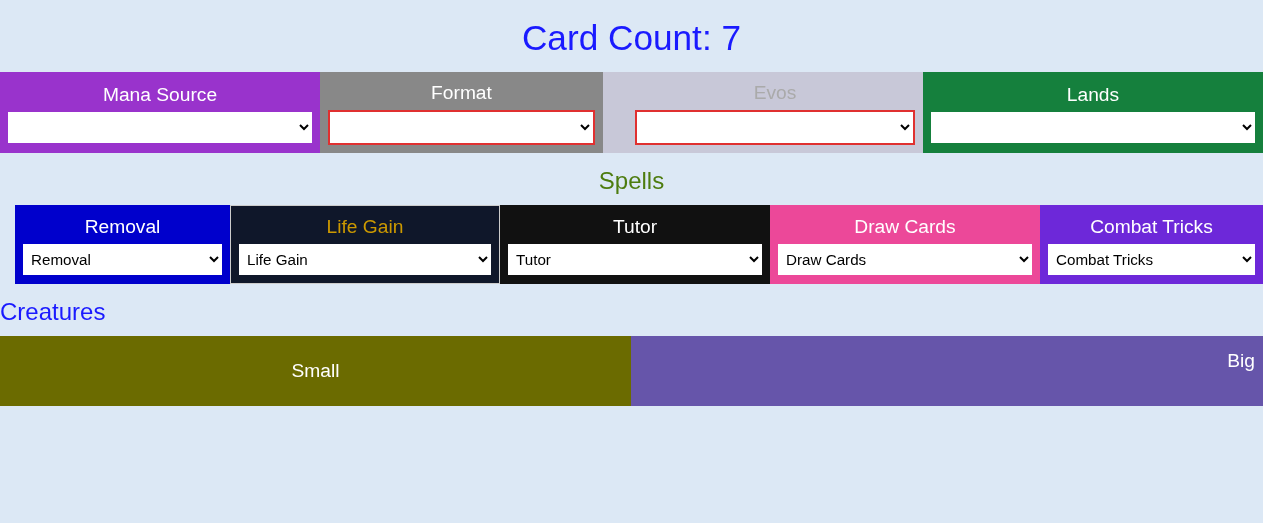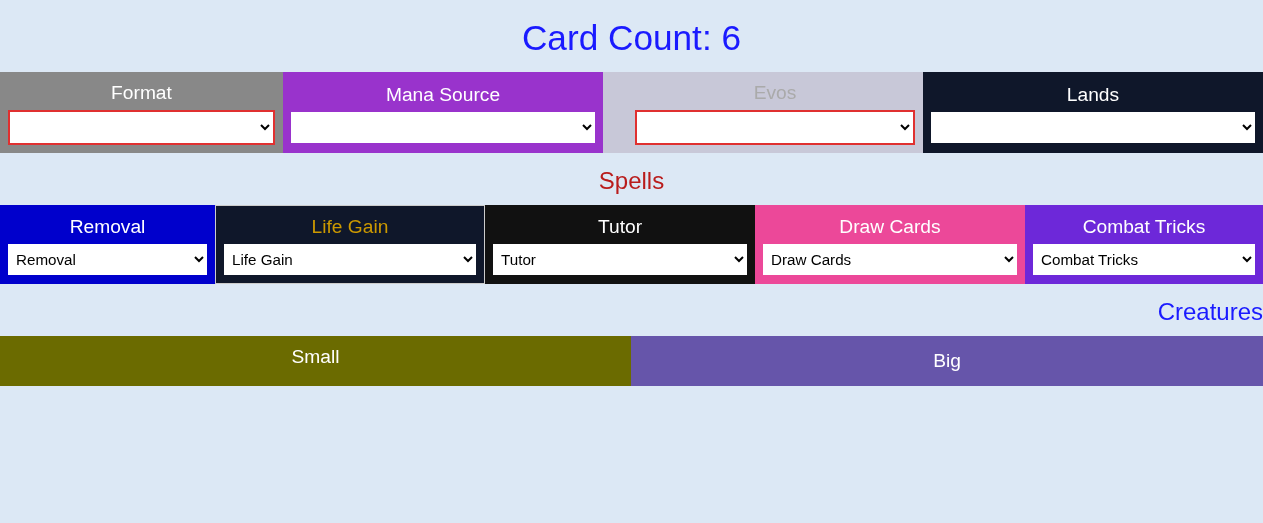--- a/index.html
+++ b/index.html
@@ -64,42 +64,43 @@
     }
     .cell-evos {
       background-color: #c8c8d8;
       flex: 0 0 320px;
       padding-left: 32px;
     }
     .cell-evos label {
       color: #aaa;
     }
     .cell-lands {
-      background-color: #0f172a;
+      background-color: #15803d;
       flex: 1;
       justify-content: center;
     }
 
     
     .section-label {
       text-align: center;
-      color: #b91c1c;
+      color: #4d7c0f;
       font-size: 1.5rem;
       padding: 14px 0 10px 0;
       background-color: #dce8f5;
     }
 
     
     .filter-row-2 {
       display: flex;
       width: 100%;
     }
     .cell-removal {
       background-color: #0000cc;
       flex: 0 0 215px;
+      margin-left: 15px;
     }
     .cell-life-gain {
       background-color: #0f172a;
       flex: 0 0 270px;
       border: 1px solid #ccc;
     }
     .cell-life-gain label {
       color: #cc9900;
     }
     .cell-tutor {
@@ -111,73 +112,73 @@
       background-color: #ec4899;
       flex: 0 0 270px;
     }
     .cell-combat {
       background-color: #6d28d9;
       flex: 1;
     }
 
     
     .section-label-creatures {
-      text-align: right;
+      text-align: left;
       color: #1a1aff;
       font-size: 1.5rem;
       padding: 14px 0 10px 0;
       background-color: #dce8f5;
     }
 
     
     .filter-row-3 {
       display: flex;
       width: 100%;
     }
     .cell-small {
       background-color: #6b6b00;
       flex: 0 0 631px;
-      padding: 10px 8px;
+      padding: 24px 8px;
       text-align: center;
     }
     .cell-small label {
       color: #fff;
       font-size: 1.2rem;
     }
     .cell-big {
       background-color: #6655aa;
       flex: 1;
       padding: 14px 8px;
-      text-align: center;
+      text-align: right;
     }
     .cell-big label {
       color: #fff;
       font-size: 1.2rem;
     }
   </style>
 </head>
 <body>
 
 <div class="header">
-  <h1>Card Count: 6</h1>
+  <h1>Card Count: 7</h1>
 </div>
 
 <div class="filter-row-1">
+  <div class="filter-cell cell-mana">
+    <label>Mana Source</label>
+    <select>
+      <option value=""></option>
+    </select>
+  </div>
   <div class="filter-cell cell-format">
     <label>Format</label>
     <select class="red-border">
       <option value=""></option>
     </select>
   </div>
-  <div class="filter-cell cell-mana">
-    <label>Mana Source</label>
-    <select>
-      <option value=""></option>
-    </select>
-  </div>
   <div class="filter-cell cell-evos">
     <label>Evos</label>
     <select class="red-border">
       <option value=""></option>
     </select>
   </div>
   <div class="filter-cell cell-lands">
     <label>Lands</label>
     <select>
       <option value=""></option>

